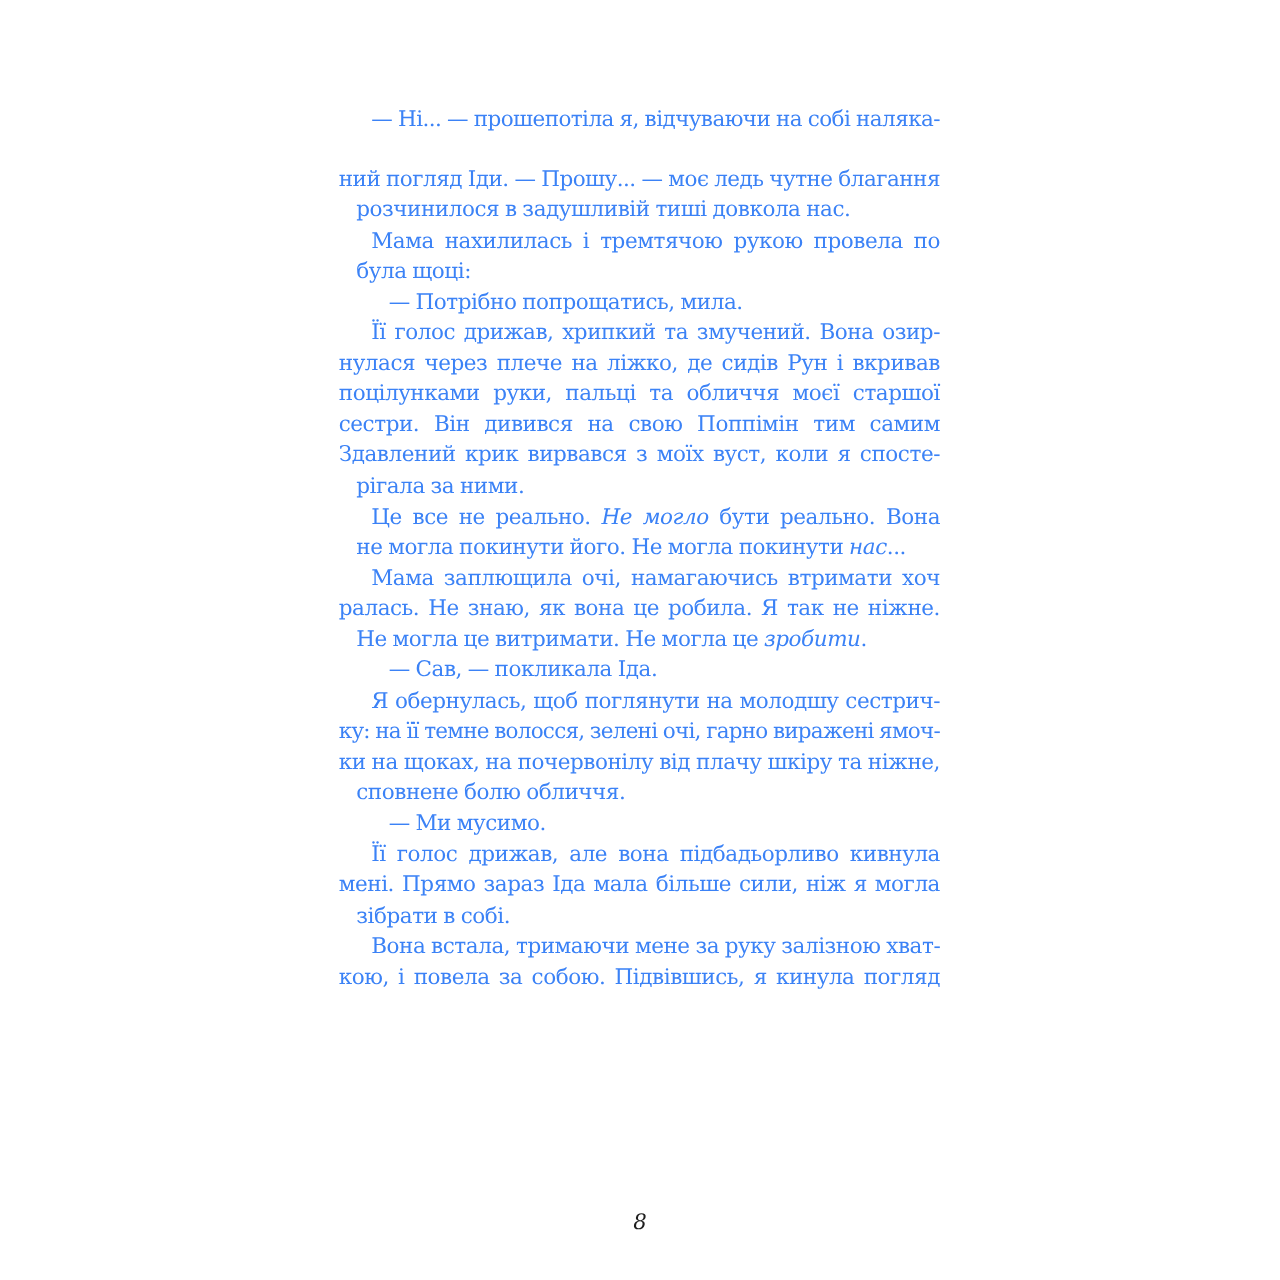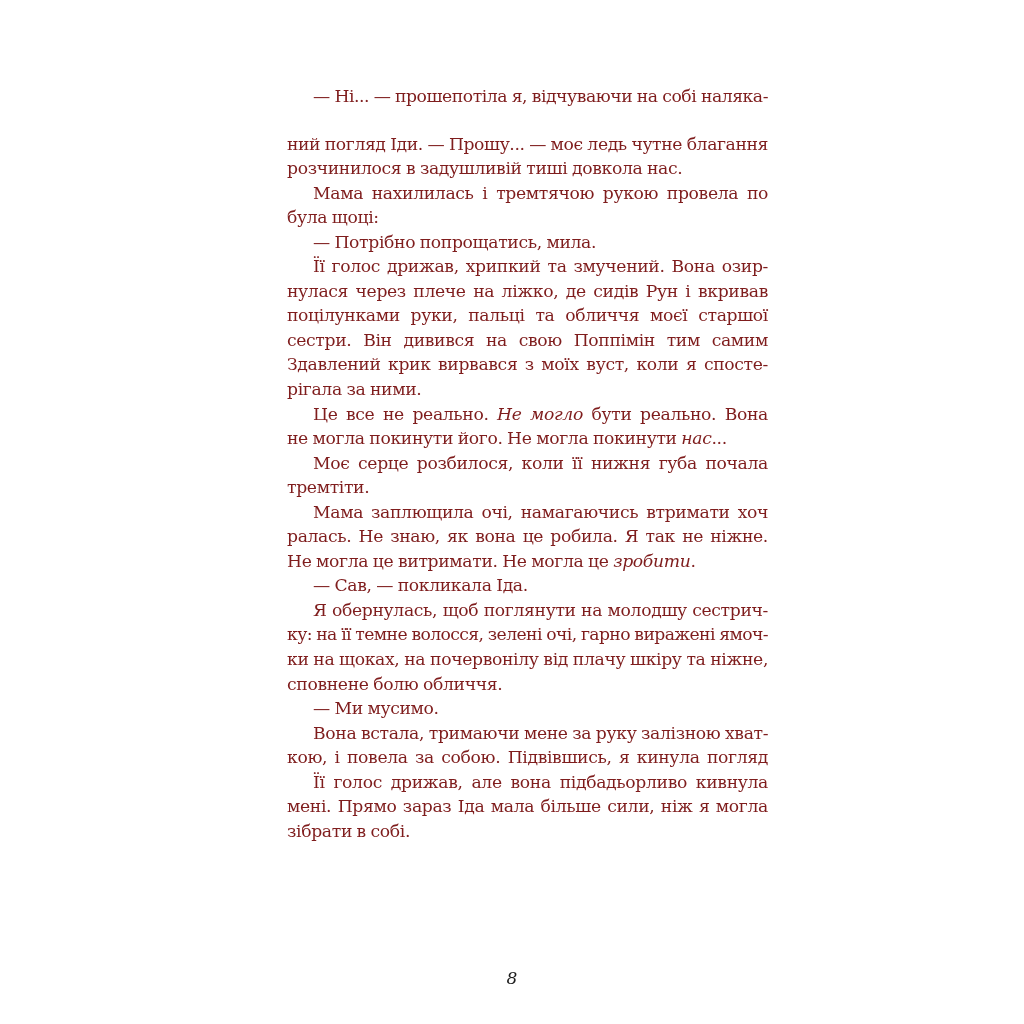--- a/index.html
+++ b/index.html
@@ -15,45 +15,46 @@
   }
   .page {
     position: absolute;
     left: 0; top: 0;
     width: 1024px;
     height: 1024px;
     background: #ffffff;
   }
   .text-block {
     position: absolute;
-    left: 287px;
+    left: 271px;
     top: 84px;
     width: 481px;
     font-family: "DejaVu Serif", "Liberation Serif", serif;
     font-size: 17.2px;
     line-height: 24.55px;
-    color: #7f1d1d;
+    color: #3b82f6;
     text-align: justify;
     hyphens: manual;
     letter-spacing: -0.35px;
     word-spacing: -0.5px;
   }
   .para {
     margin: 0;
     text-indent: 26px;
   }
   .line {
     display: block;
     text-align: justify;
     text-align-last: justify;
     white-space: nowrap;
     height: 24.55px;
   }
   .line.last {
     text-align-last: left;
+    margin-left: 14px;
   }
   .para .line:first-child {
     padding-left: 26px;
   }
   .para {
     text-indent: 0;
   }
   em {
   }
   .page-number {
@@ -91,44 +92,40 @@
         <span class="line"><span>поцілунками руки, пальці та обличчя моєї старшої</span></span>
         <span class="line"><span>сестри. Він дивився на свою Поппімін тим самим</span></span>
         <span class="line"><span>Здавлений крик вирвався з моїх вуст, коли я спосте-</span></span>
         <span class="line last"><span>рігала за ними.</span></span>
       </p>
       <p class="para">
         <span class="line"><span>Це все не реально. </span><em>Не могло</em><span> бути реально. Вона</span></span>
         <span class="line last"><span>не могла покинути його. Не могла покинути </span><em>нас</em><span>...</span></span>
       </p>
       <p class="para">
-        <span class="line"><span>Моє серце розбилося, коли її нижня губа почала</span></span>
-        <span class="line last"><span>тремтіти.</span></span>
-      </p>
-      <p class="para">
         <span class="line"><span>Мама заплющила очі, намагаючись втримати хоч</span></span>
         <span class="line"><span>ралась. Не знаю, як вона це робила. Я так не ніжне.</span></span>
         <span class="line last"><span>Не могла це витримати. Не могла це </span><em>зробити</em><span>.</span></span>
       </p>
       <p class="para">
         <span class="line last"><span>— Сав, — покликала Іда.</span></span>
       </p>
       <p class="para">
         <span class="line"><span>Я обернулась, щоб поглянути на молодшу сестрич-</span></span>
         <span class="line" style="letter-spacing: -0.6px;"><span>ку: на її темне волосся, зелені очі, гарно виражені ямоч-</span></span>
         <span class="line"><span>ки на щоках, на почервонілу від плачу шкіру та ніжне,</span></span>
         <span class="line last"><span>сповнене болю обличчя.</span></span>
       </p>
       <p class="para">
         <span class="line last"><span>— Ми мусимо.</span></span>
       </p>
       <p class="para">
-        <span class="line"><span>Вона встала, тримаючи мене за руку залізною хват-</span></span>
-        <span class="line"><span>кою, і повела за собою. Підвівшись, я кинула погляд</span></span>
-      </p>
-      <p class="para">
         <span class="line"><span>Її голос дрижав, але вона підбадьорливо кивнула</span></span>
         <span class="line"><span>мені. Прямо зараз Іда мала більше сили, ніж я могла</span></span>
         <span class="line last"><span>зібрати в собі.</span></span>
+      </p>
+      <p class="para">
+        <span class="line"><span>Вона встала, тримаючи мене за руку залізною хват-</span></span>
+        <span class="line"><span>кою, і повела за собою. Підвівшись, я кинула погляд</span></span>
       </p>
     </div>
   <div class="page-number">8</div>
 </div>
 
 </body></html>

